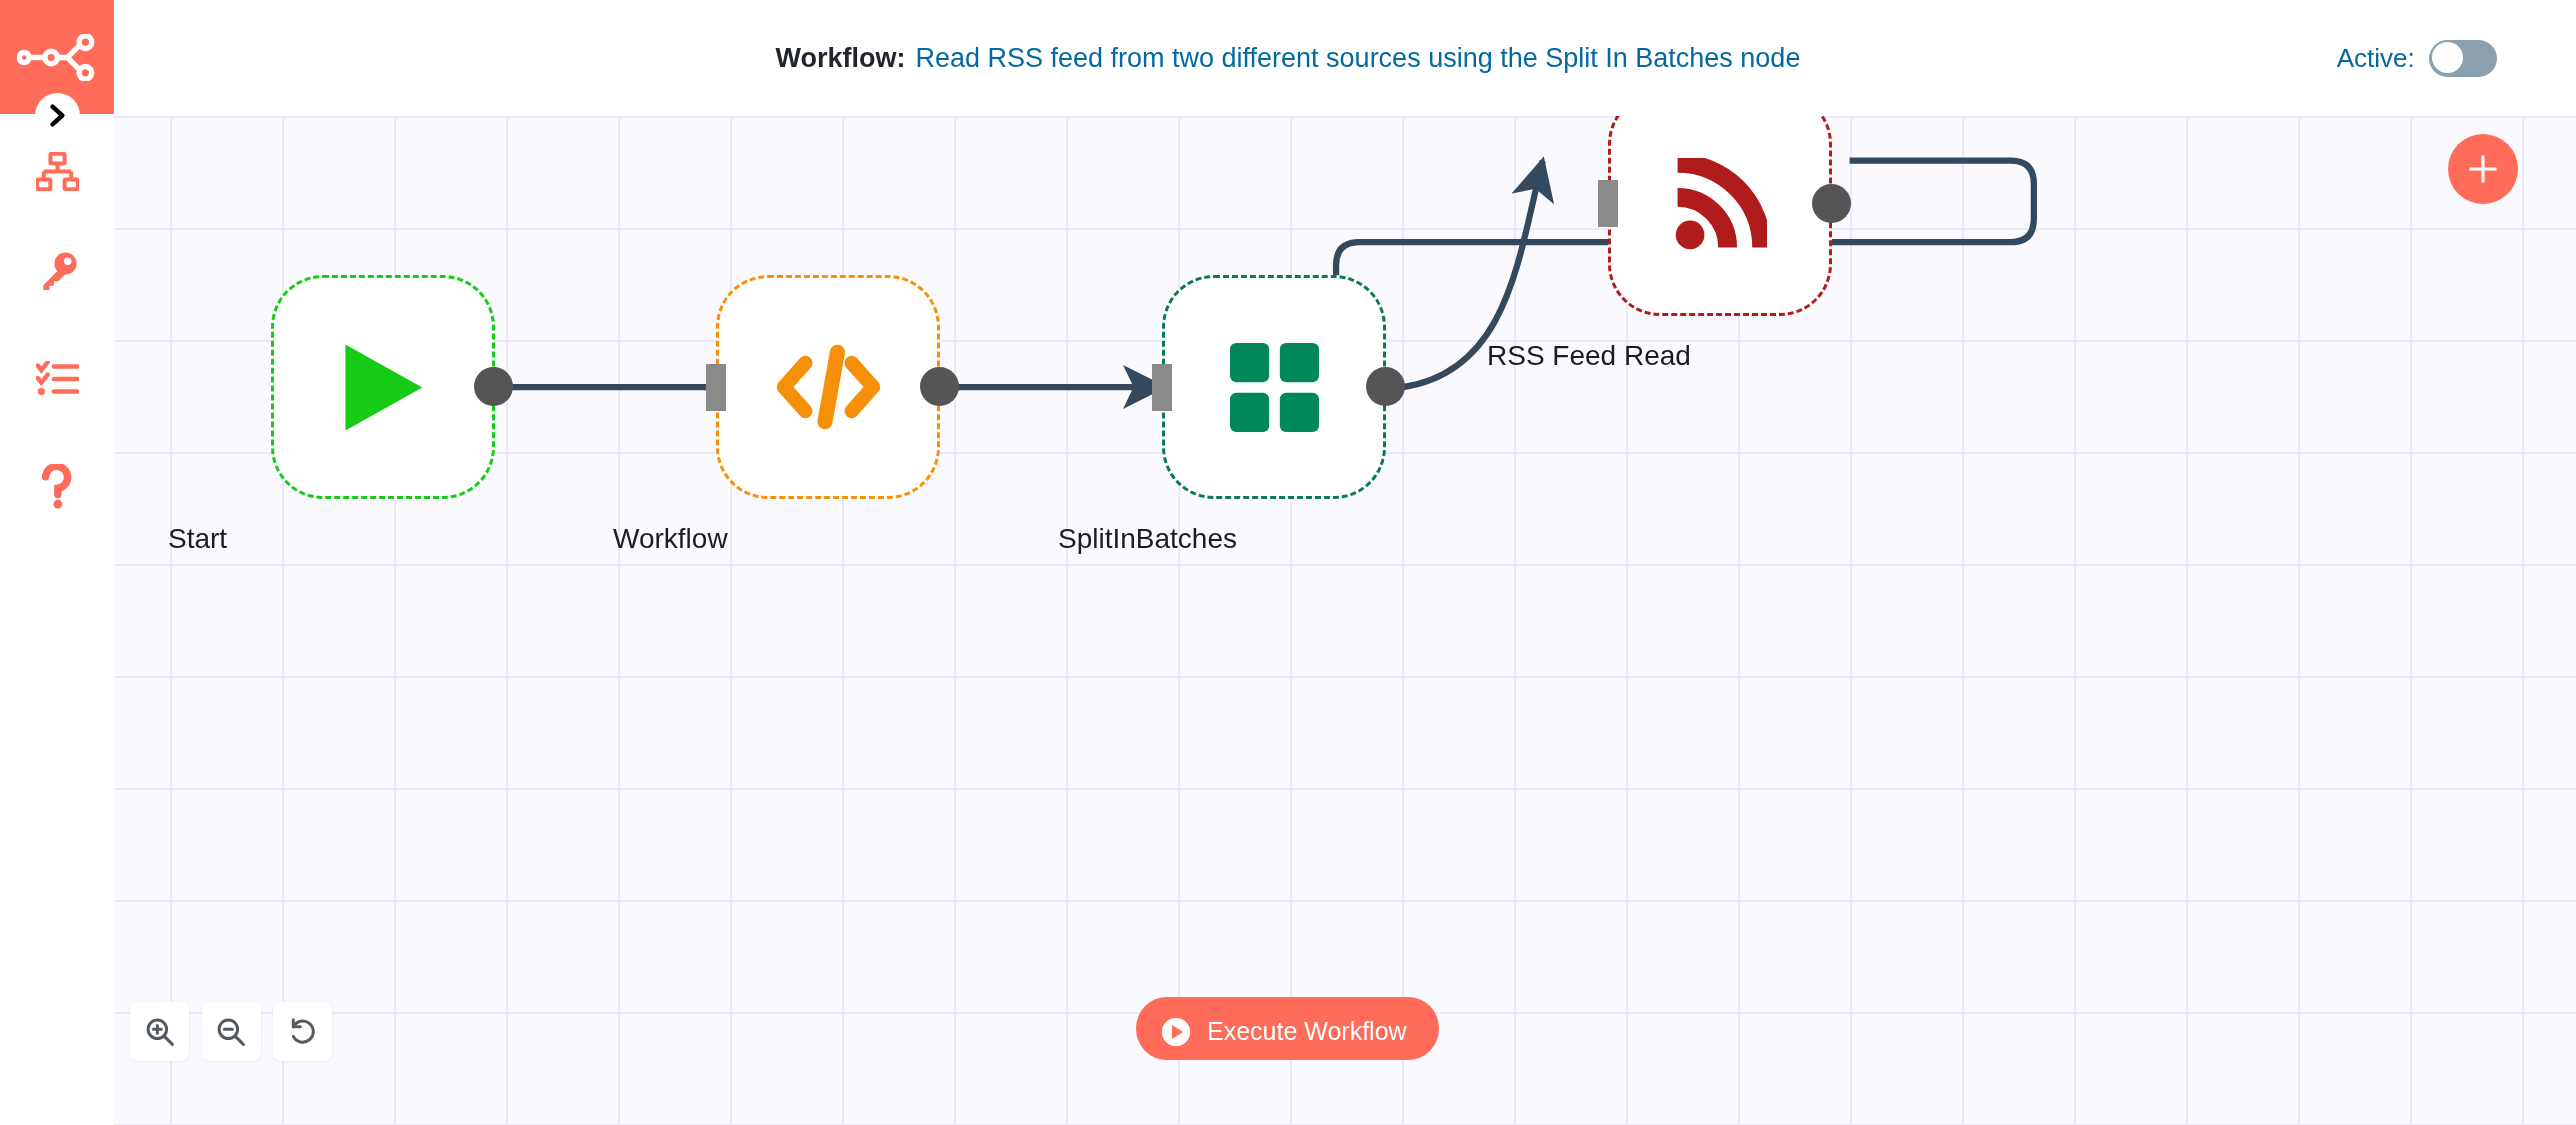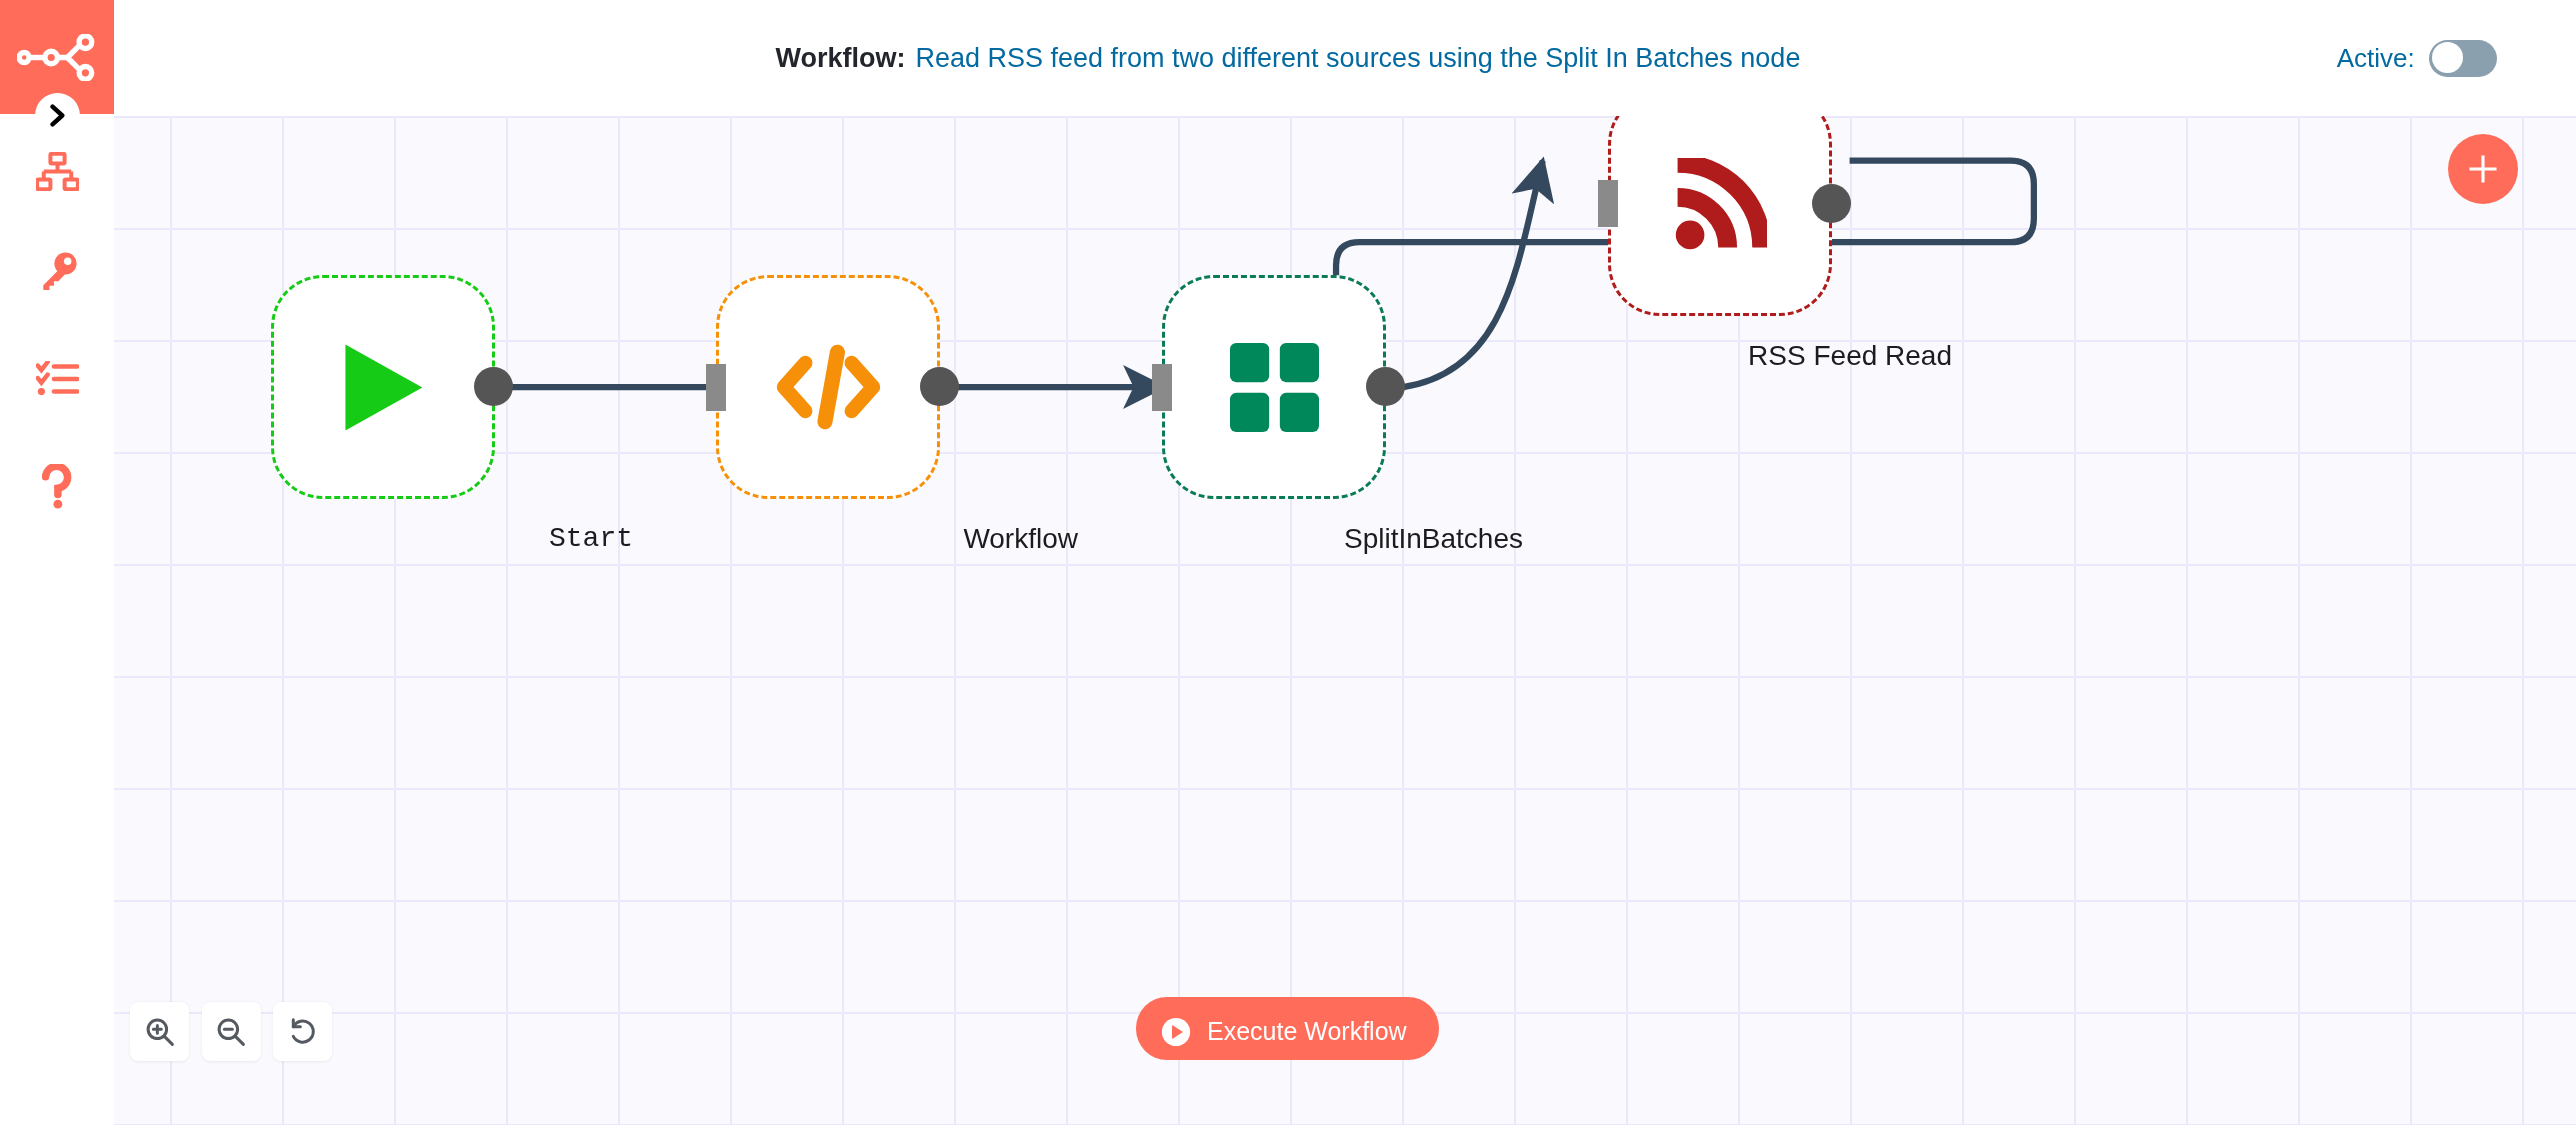--- a/index.html
+++ b/index.html
@@ -97,21 +97,21 @@
     cursor: pointer;
     z-index: 6;
   }
   .n-start  { border: 3.6px dashed #16cb16; }
   .n-func   { border: 3.6px dashed #f79009; }
   .n-split  { border: 3.6px dashed #0a7b55; }
   .n-rss    { border: 3.6px dashed #b01b1b; }
 
   .node-label {
     position: absolute;
-    width: 465px; text-align: right;
+    width: 465px; text-align: left;
     font-size: 28px; color: #1c1c1e;
     white-space: nowrap;
     z-index: 7;
   }
 
   .ep-out {
     position: absolute;
     width: 39px; height: 39px; border-radius: 50%;
     background: #555555;
     cursor: pointer; z-index: 8;
@@ -181,21 +181,21 @@
       <path d="M 1810 141 L 1790 141" stroke="#34495e" stroke-width="7" fill="none" marker-end="url(#arrow)"></path>
       <path d="M 1300 303 L 1172 303" stroke="#34495e" stroke-width="7" fill="none" marker-end="url(#arrow)"></path>
     </svg>
 
     <div class="node n-start" style="left:157px; top:159px;">
       <svg width="86" height="93" viewBox="0 0 96 104">
         <path d="M 6 4 L 92 52 L 6 100 Z" fill="#16cb16"></path>
       </svg>
     </div>
     <div class="ep-out" style="left:360px; top:251px;"></div>
-    <div class="node-label" style="left:54px; top:407px;font-family:Liberation Mono, monospace;">Start</div>
+    <div class="node-label" style="left:54px; top:407px;">Start</div>
 
     <div class="node n-func" style="left:602px; top:159px;">
       <svg width="107" height="88" viewBox="0 0 120 98">
         <g stroke="#f79009" stroke-width="16" fill="none" stroke-linecap="round" stroke-linejoin="round">
           <path d="M 34 22 L 10 49 L 34 76"></path>
           <path d="M 86 22 L 110 49 L 86 76"></path>
         </g>
         <path d="M 70 10 L 56 88" stroke="#f79009" stroke-width="17" stroke-linecap="round"></path>
       </svg>
     </div>

